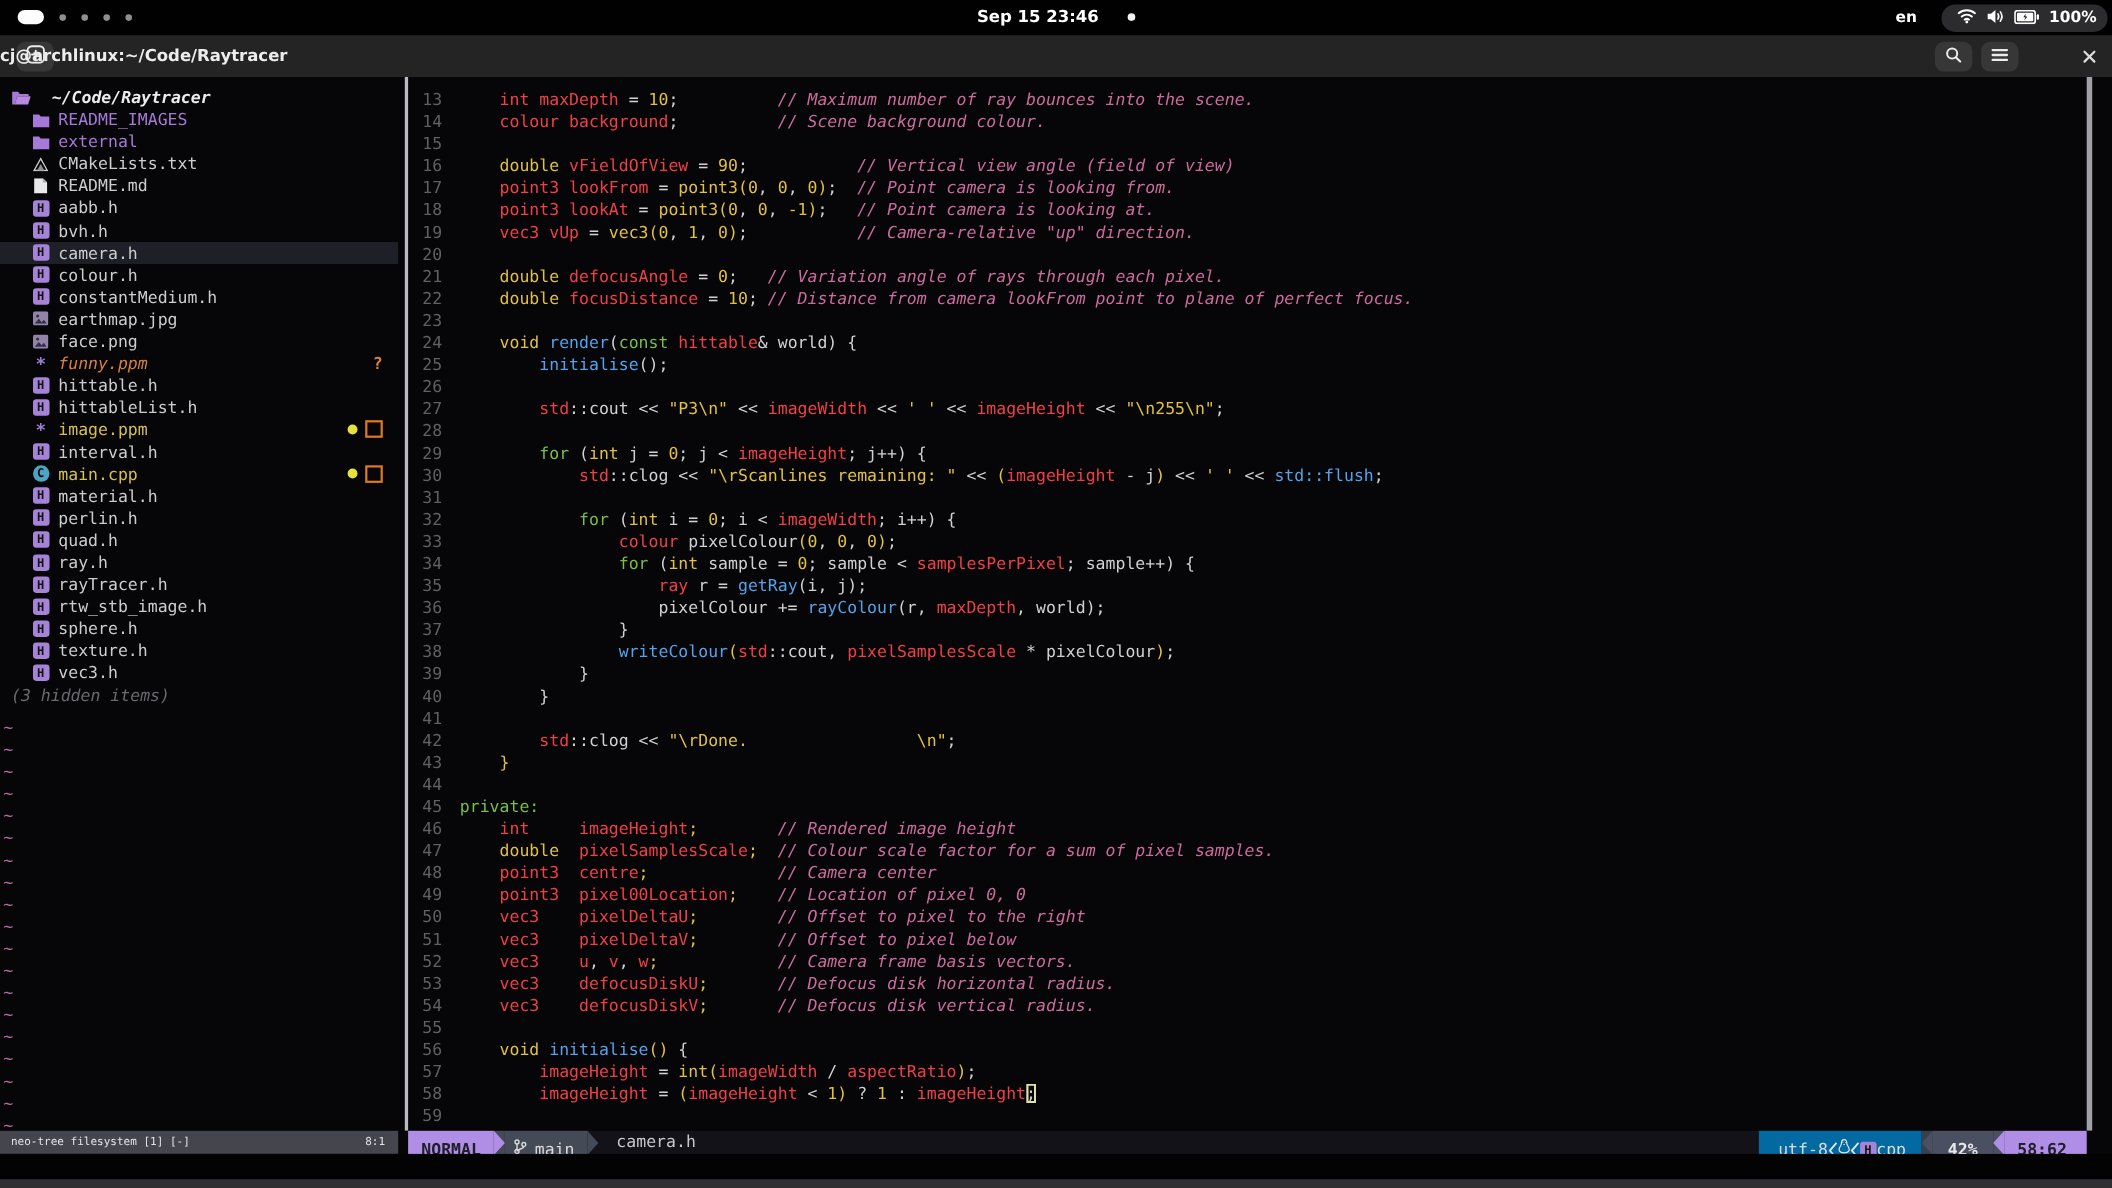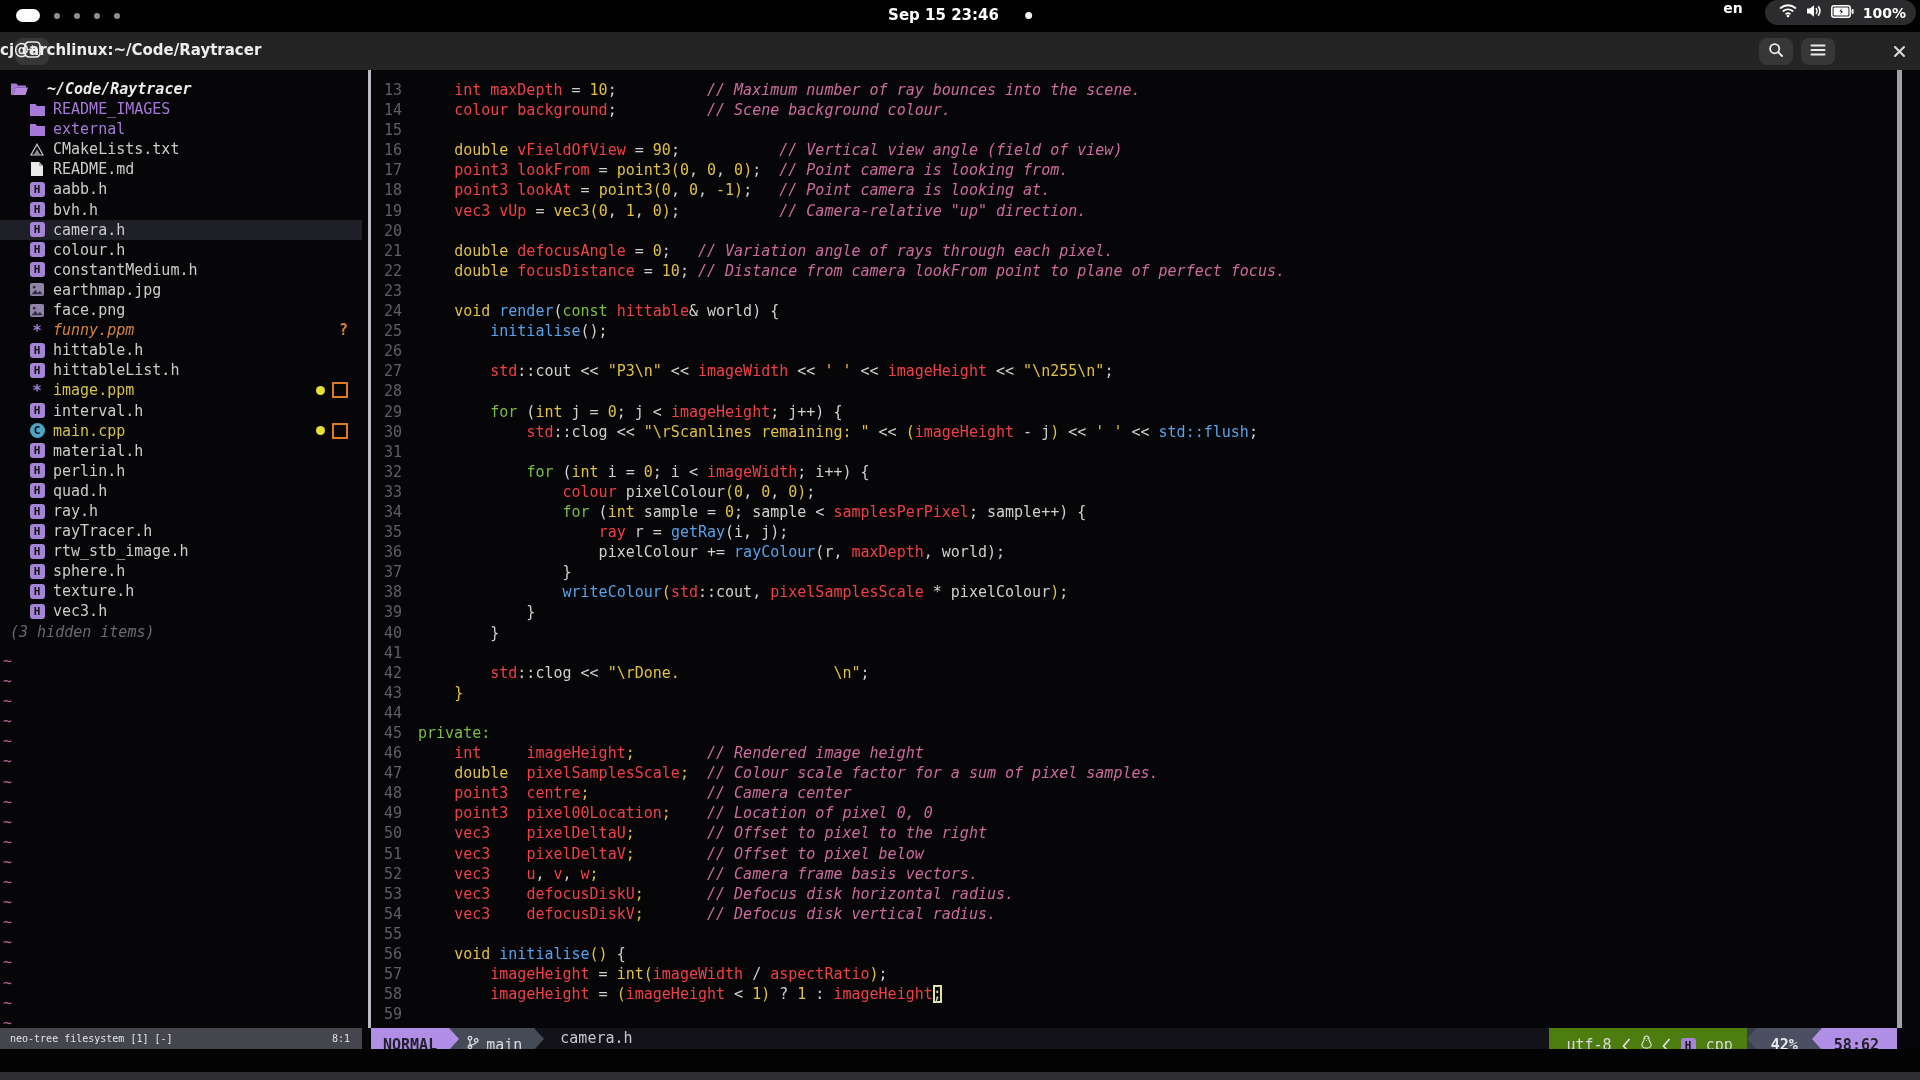--- a/index.html
+++ b/index.html
@@ -5,21 +5,21 @@
   html,body{margin:0;padding:0;background:#000;}
   .screen{position:relative;width:1920px;height:1080px;overflow:hidden;background:#060608;
     font-family:"DejaVu Sans Mono","Liberation Mono",monospace;}
   
   .sysbar{position:absolute;top:0;left:0;width:1920px;height:48px;background:#010102;color:#fff;}
   .ws{position:absolute;left:16px;top:9px;display:flex;align-items:center;gap:14px;}
   .ws .pill{width:24px;height:13px;border-radius:7px;background:#fdfdfd;}
   .ws .dot{width:6px;height:6px;border-radius:50%;background:#8f8f8f;}
   .clock{position:absolute;left:50%;transform:translateX(-50%);top:6px;font-family:"DejaVu Sans","Liberation Sans",sans-serif;font-weight:bold;font-size:15px;display:flex;align-items:center;}
   .notifdot{width:7px;height:7px;border-radius:50%;background:#f2f2f2;margin-left:26px;}
-  .sysright{position:absolute;right:0;top:0;height:32px;display:flex;}
+  .sysright{position:absolute;right:0;top:0;height:32px;display:flex;align-items:center;}
   .lang{font-family:"DejaVu Sans","Liberation Sans",sans-serif;font-weight:bold;font-size:14px;margin-right:22px;color:#fff;}
   .tray{display:flex;align-items:center;gap:9px;background:#2c2c2e;border-radius:14px;height:25px;padding:0 10px 0 14px;margin-right:4px;}
   .tray .pct{font-family:"DejaVu Sans","Liberation Sans",sans-serif;font-weight:bold;font-size:14px;}
   
   .titlebar{position:absolute;top:32px;left:0;width:1920px;height:38px;background:#242425;border-bottom:1px solid #161617;}
   .tbtn{position:absolute;top:6px;width:34px;height:27px;background:#373738;border-radius:8px;display:flex;align-items:center;justify-content:center;}
   .winTitle{position:absolute;left:0;right:0;top:9px;color:#ededed;font-family:"DejaVu Sans","Liberation Sans",sans-serif;font-weight:bold;font-size:15px;}
   .closex{position:absolute;top:8px;right:8px;width:26px;height:24px;display:flex;align-items:center;justify-content:center;}
   
   .term{position:absolute;top:70px;left:0;width:1920px;height:958px;overflow:hidden;background:#060608;font-size:15px;line-height:20.1px;}
@@ -60,21 +60,21 @@
     font-size:10px;line-height:21px;display:flex;justify-content:space-between;padding:0 12px 0 10px;box-sizing:border-box;white-space:pre;}
   .edstatus{position:absolute;top:1028px;left:371px;width:1526px;height:35px;background:#121218;color:#c6c6cc;
     font-size:15px;line-height:21px;display:flex;align-items:stretch;white-space:pre;}
   .seg{display:flex;align-items:center;}
   .seg.mode{background:#b18ee6;color:#20202a;font-weight:bold;padding:0 12px;}
   .arrow-r-mode{width:0;height:0;border-top:11px solid transparent;border-bottom:11px solid transparent;border-left:10px solid #b18ee6;}
   .seg.branch{background:#454a57;padding:0 12px 0 8px;gap:7px;color:#dadade;}
   .arrow-r-branch{width:0;height:0;border-top:11px solid transparent;border-bottom:11px solid transparent;border-left:10px solid #454a57;}
   .fname{padding-left:16px;}
   .spacer{flex:1;}
-  .seg.x{background:#4d7c0f;color:#dadade;gap:10px;padding:0 14px 0 18px;}
+  .seg.x{background:#0369a1;color:#dadade;padding:0 14px 0 18px;}
   .chev svg{display:block;}
   .arrow-l-y{width:0;height:0;border-top:11px solid transparent;border-bottom:11px solid transparent;border-right:10px solid #4a5062;}
   .seg.y{background:#4a5062;color:#e8e8ec;padding:0 14px;font-weight:bold;}
   .arrow-l-z{width:0;height:0;border-top:11px solid transparent;border-bottom:11px solid transparent;border-right:10px solid #b18ee6;background:#4a5062;}
   .seg.z{background:#b18ee6;color:#20202a;font-weight:bold;padding:0 18px 0 12px;}
   .cmdline{position:absolute;top:1049px;left:0;width:1920px;height:23px;background:#030304;}
   .bstrip{position:absolute;top:1072px;left:0;width:1920px;height:8px;background:#2f2f31;}
 </style>
 </head>
 <body>

